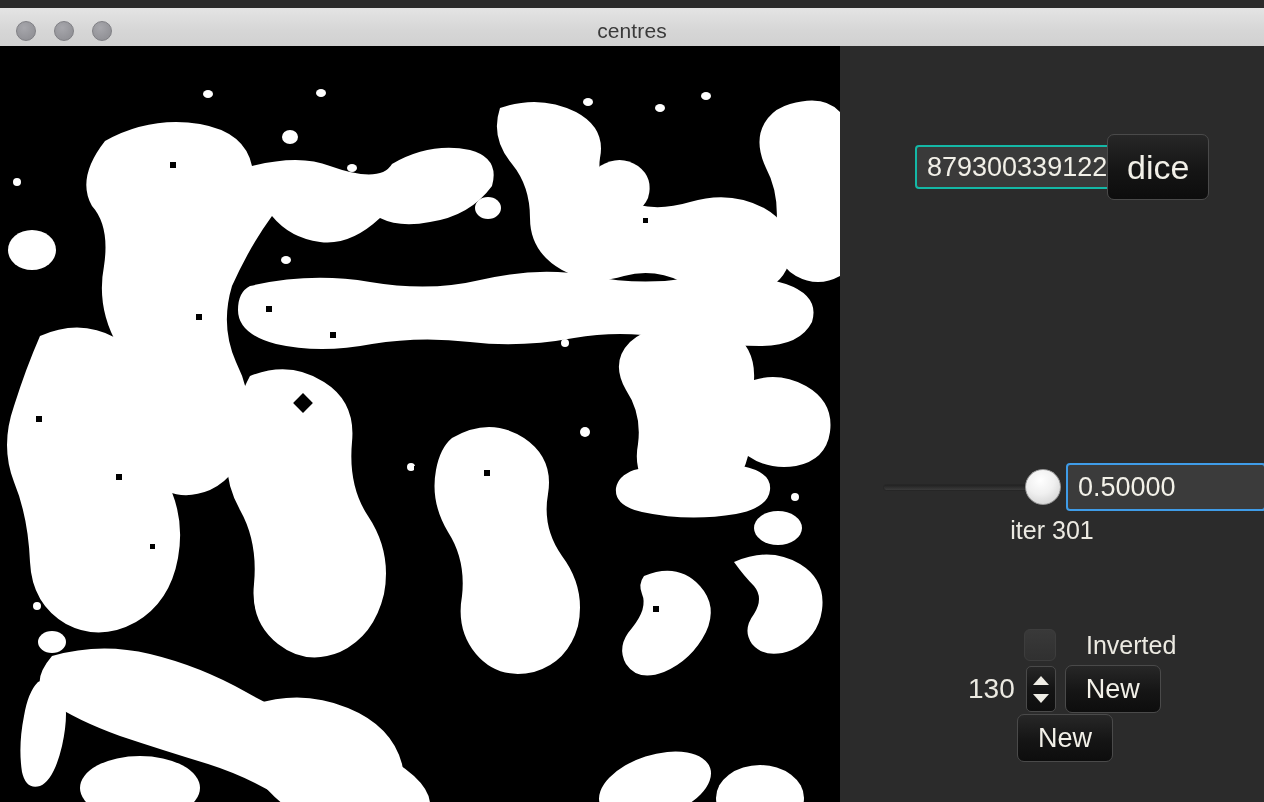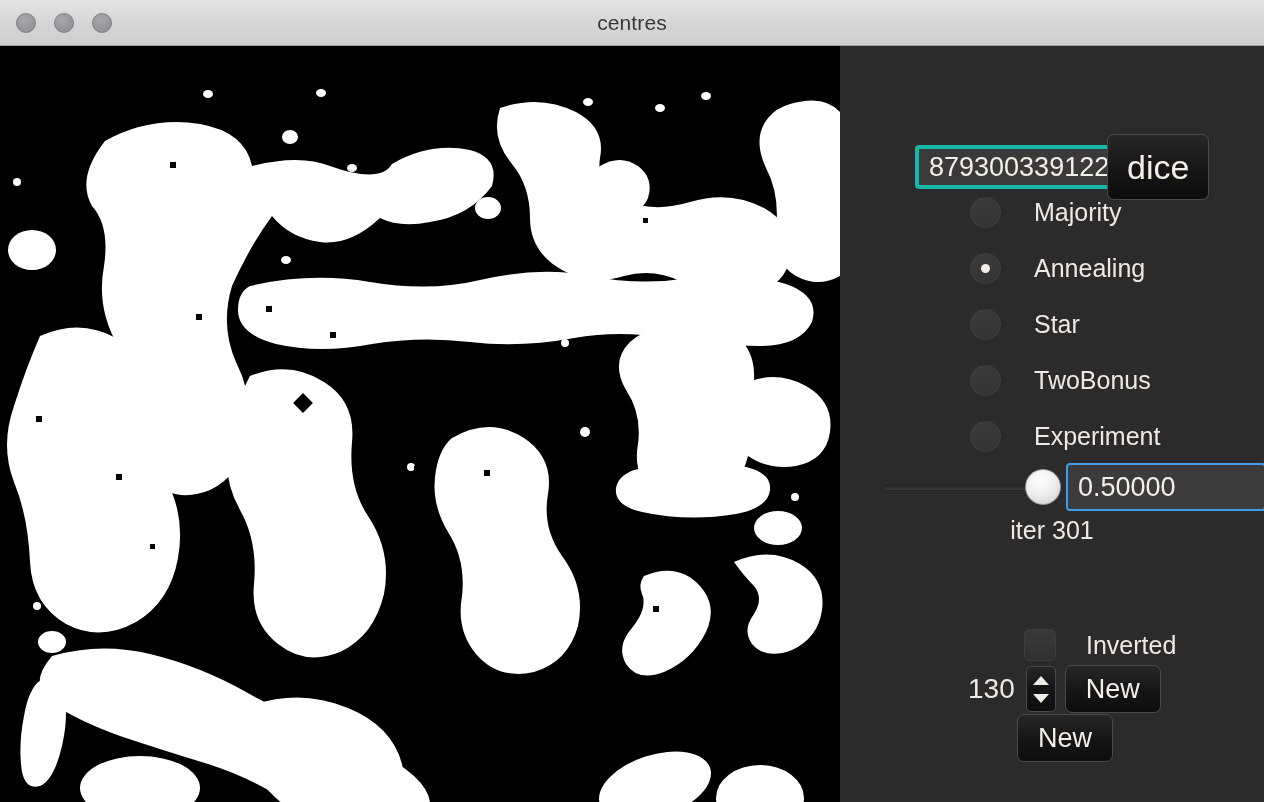--- a/index.html
+++ b/index.html
@@ -20,21 +20,21 @@
     position: relative;
     width: 1264px;
     height: 802px;
     overflow: hidden;
     background: #2b2b2b;
   }
 
   
   .titlebar {
     position: absolute;
-    left: 0; top: 0;
+    left: 0; top: 8px;
     width: 1264px;
     height: 46px;
     background: linear-gradient(to bottom, #e4e4e4 0%, #d6d6d6 50%, #cfcfcf 100%);
     border-bottom: 1px solid #9d9d9d;
     box-sizing: border-box;
     display: flex;
     align-items: center;
     justify-content: center;
   }
   .traffic {
@@ -99,21 +99,21 @@
     position: absolute;
     left: 75px;
     top: 88px;
     display: flex;
     align-items: center;
   }
   .seed-field {
     width: 200px;
     height: 44px;
     background: #3a3a3a;
-    border: 4px solid #14b8a6;
+    border: 2px solid #14b8a6;
     border-radius: 4px;
     box-sizing: border-box;
     display: flex;
     align-items: center;
     padding-left: 10px;
     overflow: hidden;
     color: #f2f0e8;
     font-size: 27px;
     white-space: nowrap;
     position: relative;
@@ -439,42 +439,20 @@
     </svg>
   </div>
 
   <div class="panel">
 
     <div class="seed-row">
       <div class="seed-field">879300339122</div>
       <div class="dice-btn">dice</div>
     </div>
 
-    <div class="radios">
-      <div class="radio-row">
-        <span class="radio-dot"></span>
-        <span class="ctl-label">Majority</span>
-      </div>
-      <div class="radio-row">
-        <span class="radio-dot on"></span>
-        <span class="ctl-label">Annealing</span>
-      </div>
-      <div class="radio-row">
-        <span class="radio-dot"></span>
-        <span class="ctl-label">Star</span>
-      </div>
-      <div class="radio-row">
-        <span class="radio-dot"></span>
-        <span class="ctl-label">TwoBonus</span>
-      </div>
-      <div class="radio-row">
-        <span class="radio-dot"></span>
-        <span class="ctl-label">Experiment</span>
-      </div>
-    </div>
 
     <div class="slider-row">
       <div class="slider">
         <div class="slider-track"></div>
         <div class="slider-knob"></div>
       </div>
       <div class="val-field">0.50000</div>
     </div>
 
     <div class="status">

